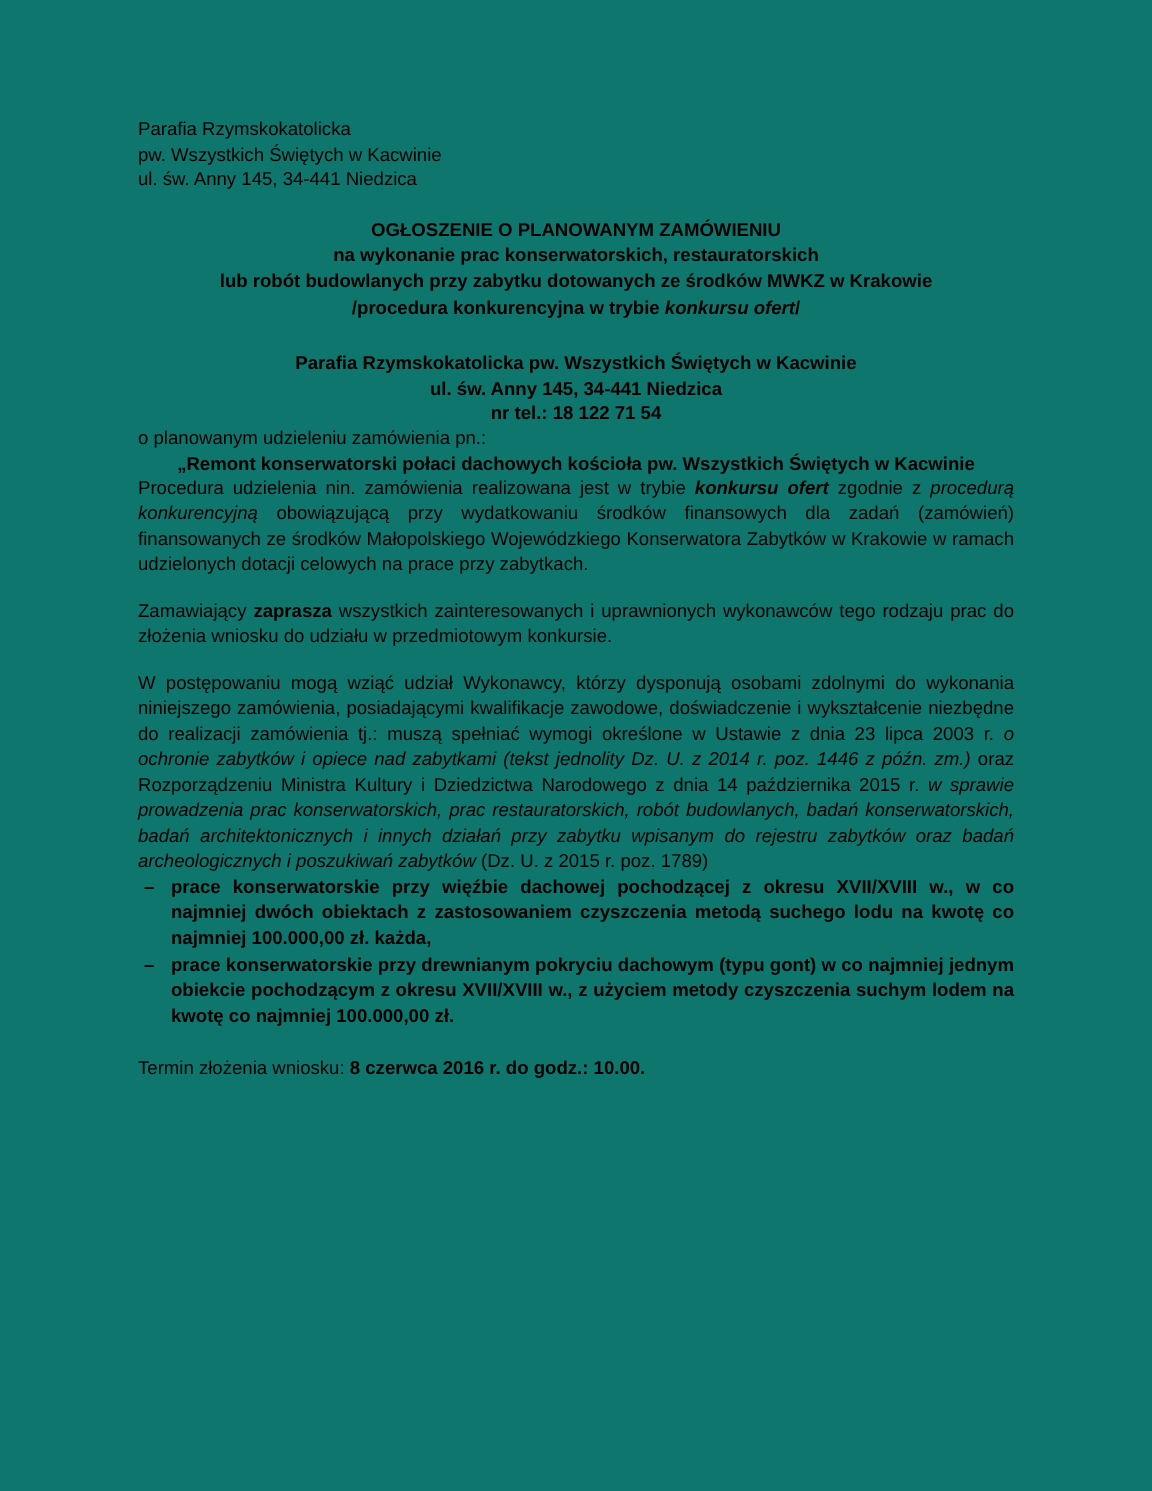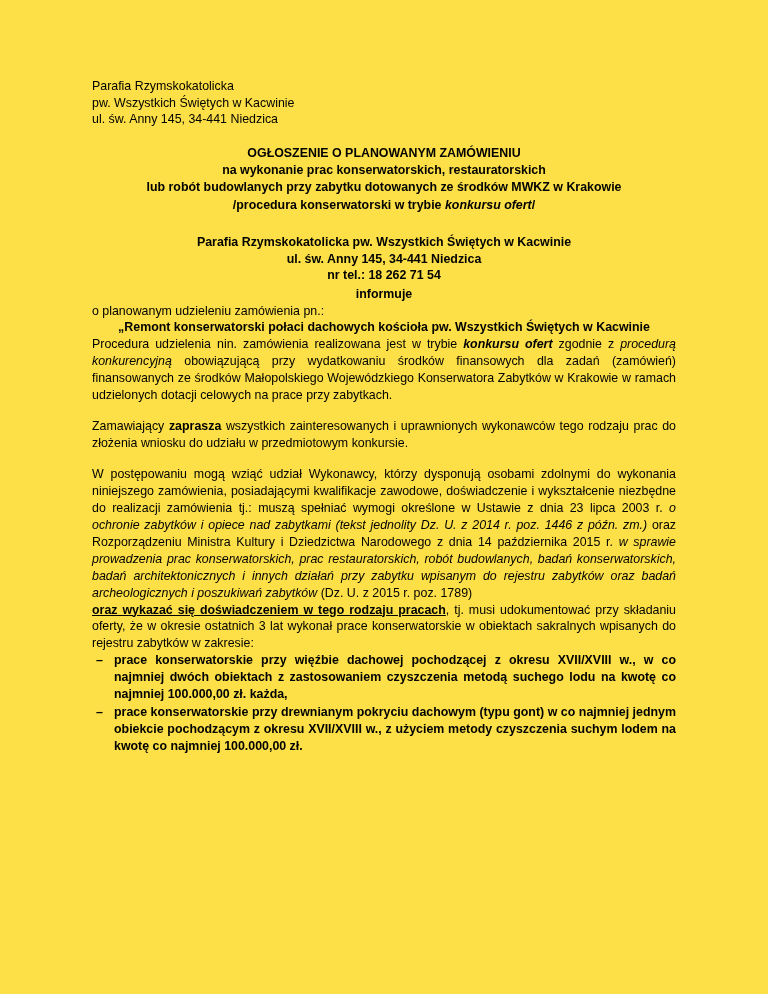--- a/index.html
+++ b/index.html
@@ -3,21 +3,21 @@
 <meta charset="utf-8">
 <style>
   html, body {
     margin: 0;
     padding: 0;
     background: #f0f0f0;
   }
   .page {
     width: 768px;
     height: 994px;
-    background: #fde047;
+    background: #0f766e;
     margin: 0 auto;
     position: relative;
     box-sizing: border-box;
     padding: 78px 92px 40px 92px;
     font-family: "Liberation Sans", sans-serif;
     font-size: 12.4px;
     line-height: 1.33;
     color: #000000;
   }
   .doc {
@@ -94,57 +94,56 @@
       <p>pw. Wszystkich Świętych w Kacwinie</p>
       <p>ul. św. Anny 145, 34-441 Niedzica</p>
     </div>
 
     <div class="spacer-md"></div>
 
     <div class="title-block center">
       <p>OGŁOSZENIE O PLANOWANYM ZAMÓWIENIU</p>
       <p>na wykonanie prac konserwatorskich, restauratorskich</p>
       <p>lub robót budowlanych przy zabytku dotowanych ze środków MWKZ w Krakowie</p>
-      <p><span>/procedura konserwatorski w trybie </span><span class="italic">konkursu ofert</span><span>/</span></p>
+      <p><span>/procedura konkurencyjna w trybie </span><span class="italic">konkursu ofert</span><span>/</span></p>
     </div>
 
     <div class="spacer-lg"></div>
 
     <div class="party-block">
       <p class="bold">Parafia Rzymskokatolicka pw. Wszystkich Świętych w Kacwinie</p>
       <p class="bold">ul. św. Anny 145, 34-441 Niedzica</p>
-      <p class="bold">nr tel.: 18 262 71 54</p>
+      <p class="bold">nr tel.: 18 122 71 54</p>
     </div>
 
-    <p class="informuje">informuje</p>
 
     <p>o planowanym udzieleniu zamówienia pn.:</p>
 
     <p class="bold">„Remont konserwatorski połaci dachowych kościoła pw. Wszystkich Świętych w Kacwinie</p>
 
     <p class="body-par"><span>Procedura udzielenia nin. zamówienia realizowana jest w trybie </span><span class="bold italic">konkursu ofert</span><span> zgodnie z </span><span class="italic">procedurą konkurencyjną</span><span> obowiązującą przy wydatkowaniu środków finansowych dla zadań (zamówień) finansowanych ze środków Małopolskiego Wojewódzkiego Konserwatora Zabytków w Krakowie w ramach udzielonych dotacji celowych na prace przy zabytkach.</span></p>
 
     <div class="spacer-sm"></div>
 
     <p class="body-par"><span>Zamawiający </span><span class="bold">zaprasza</span><span> wszystkich zainteresowanych i uprawnionych wykonawców tego rodzaju prac do złożenia wniosku do udziału w przedmiotowym konkursie.</span></p>
 
     <div class="spacer-sm"></div>
 
     <p class="body-par"><span>W postępowaniu mogą wziąć udział Wykonawcy, którzy dysponują osobami zdolnymi do wykonania niniejszego zamówienia, posiadającymi kwalifikacje zawodowe, doświadczenie i wykształcenie niezbędne do realizacji zamówienia tj.: muszą spełniać wymogi określone w Ustawie z dnia 23 lipca 2003 r. </span><span class="italic">o ochronie zabytków i opiece nad zabytkami (tekst jednolity Dz. U. z 2014 r. poz. 1446 z późn. zm.)</span><span> oraz Rozporządzeniu Ministra Kultury i Dziedzictwa Narodowego z dnia 14 października 2015 r. </span><span class="italic">w sprawie prowadzenia prac konserwatorskich, prac restauratorskich, robót budowlanych, badań konserwatorskich, badań architektonicznych i innych działań przy zabytku wpisanym do rejestru zabytków oraz badań archeologicznych i poszukiwań zabytków</span><span> (Dz. U. z 2015 r. poz. 1789)</span></p>
 
-    <p class="body-par"><span class="bold underline">oraz wykazać się doświadczeniem w tego rodzaju pracach</span><span>, tj. musi udokumentować przy składaniu oferty, że w okresie ostatnich 3 lat wykonał prace konserwatorskie w obiektach sakralnych wpisanych do rejestru zabytków w zakresie:</span></p>
 
     <ul class="list">
       <li>
         <span class="dash">–</span>
         <span class="txt">prace konserwatorskie przy więźbie dachowej pochodzącej z okresu XVII/XVIII w., w co najmniej dwóch obiektach z zastosowaniem czyszczenia metodą suchego lodu na kwotę co najmniej 100.000,00 zł. każda,</span>
       </li>
       <li>
         <span class="dash">–</span>
         <span class="txt">prace konserwatorskie przy drewnianym pokryciu dachowym (typu gont) w co najmniej jednym obiekcie pochodzącym z okresu XVII/XVIII w., z użyciem metody  czyszczenia suchym lodem na kwotę co najmniej 100.000,00 zł.</span>
       </li>
     </ul>
 
     <div class="spacer-md"></div>
 
+    <p><span>Termin złożenia wniosku: </span><span class="bold">8 czerwca 2016 r. do godz.: 10.00.</span></p>
 
   </div>
 </div>
 
 </body></html>

